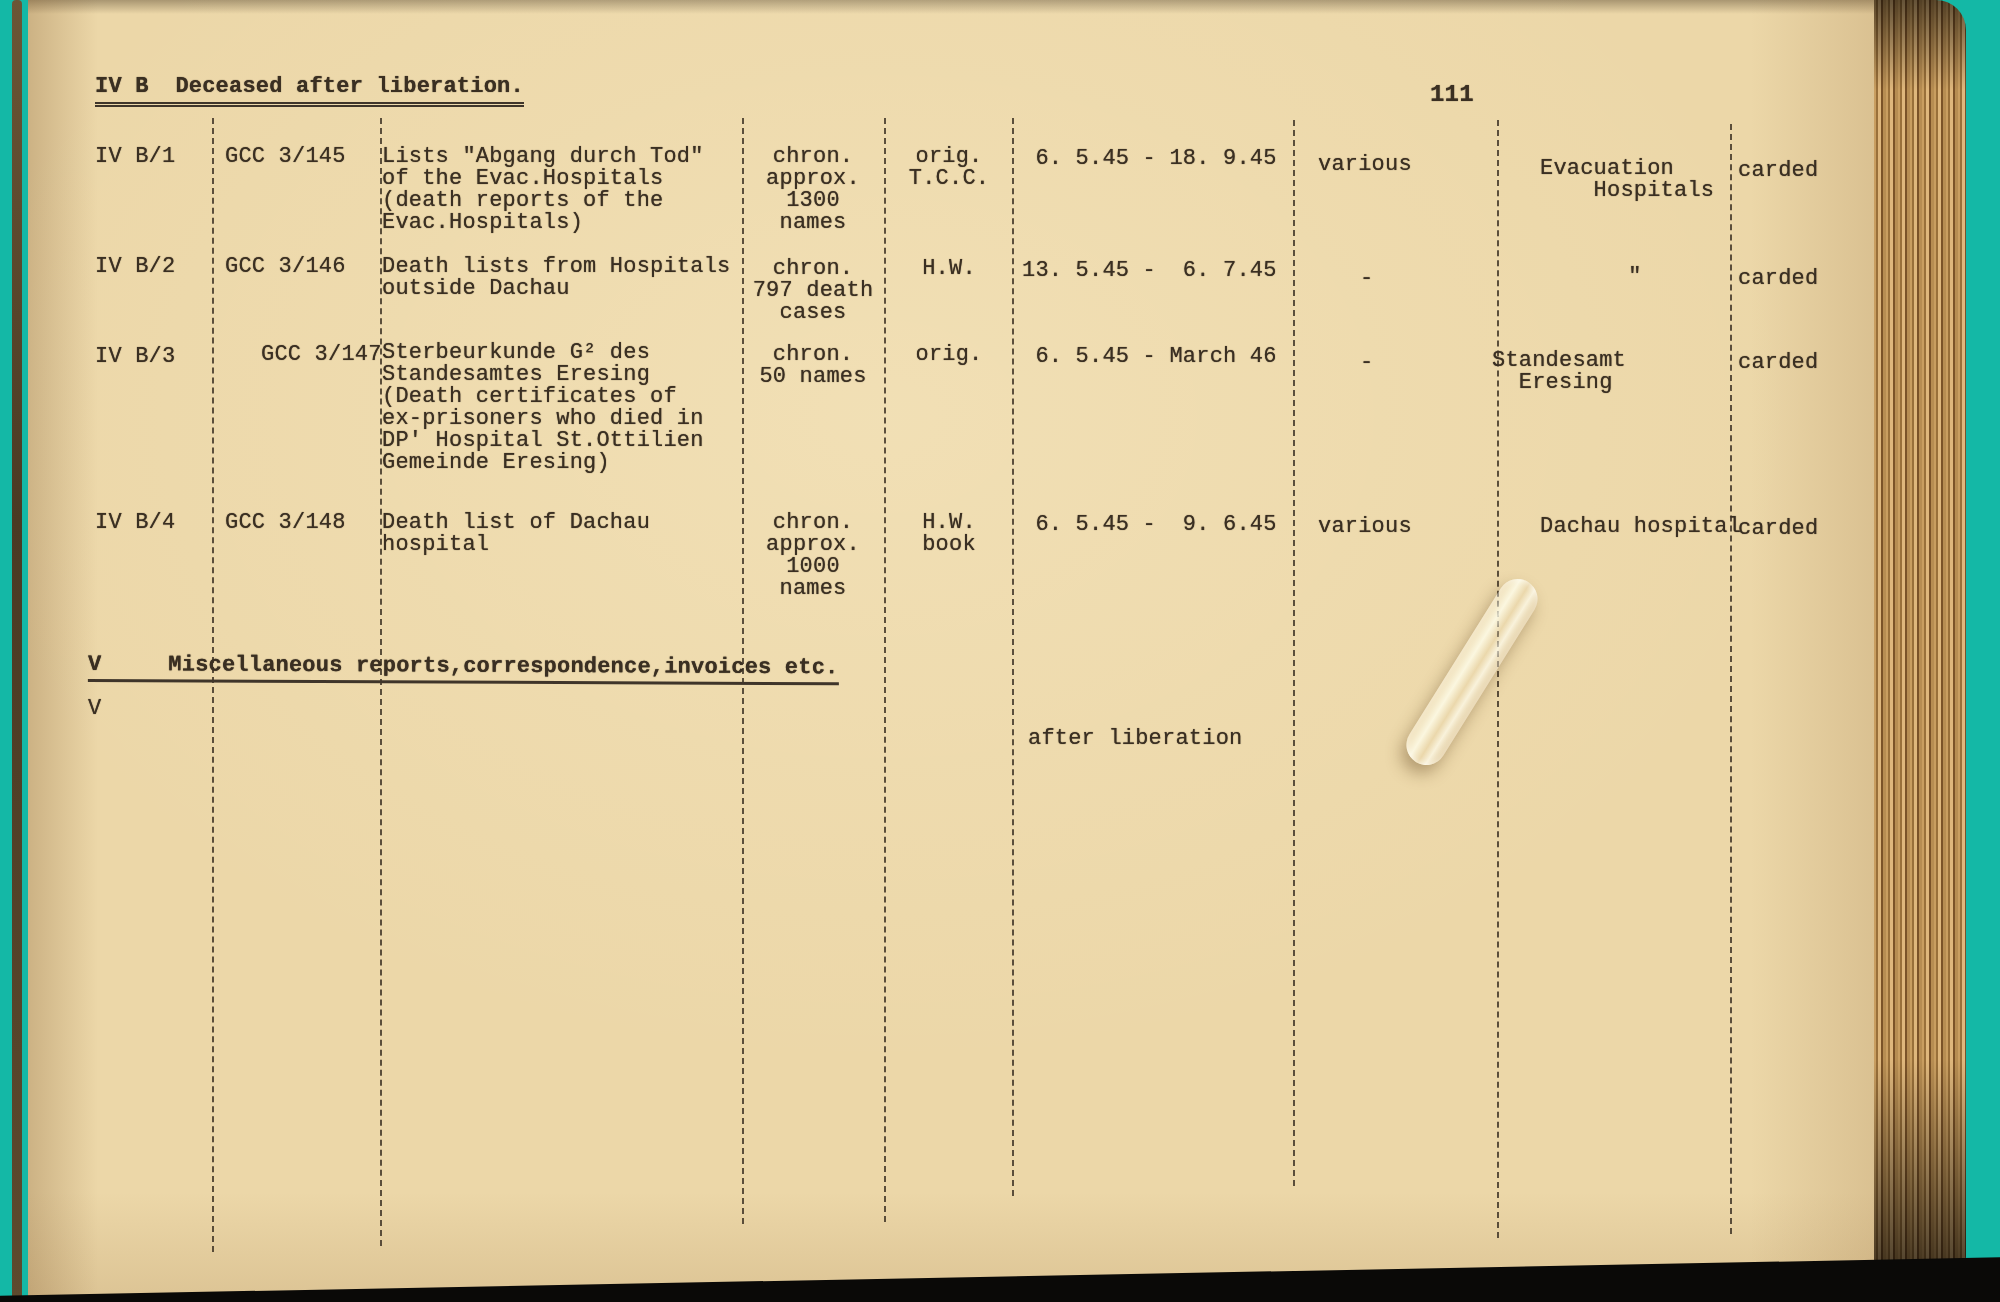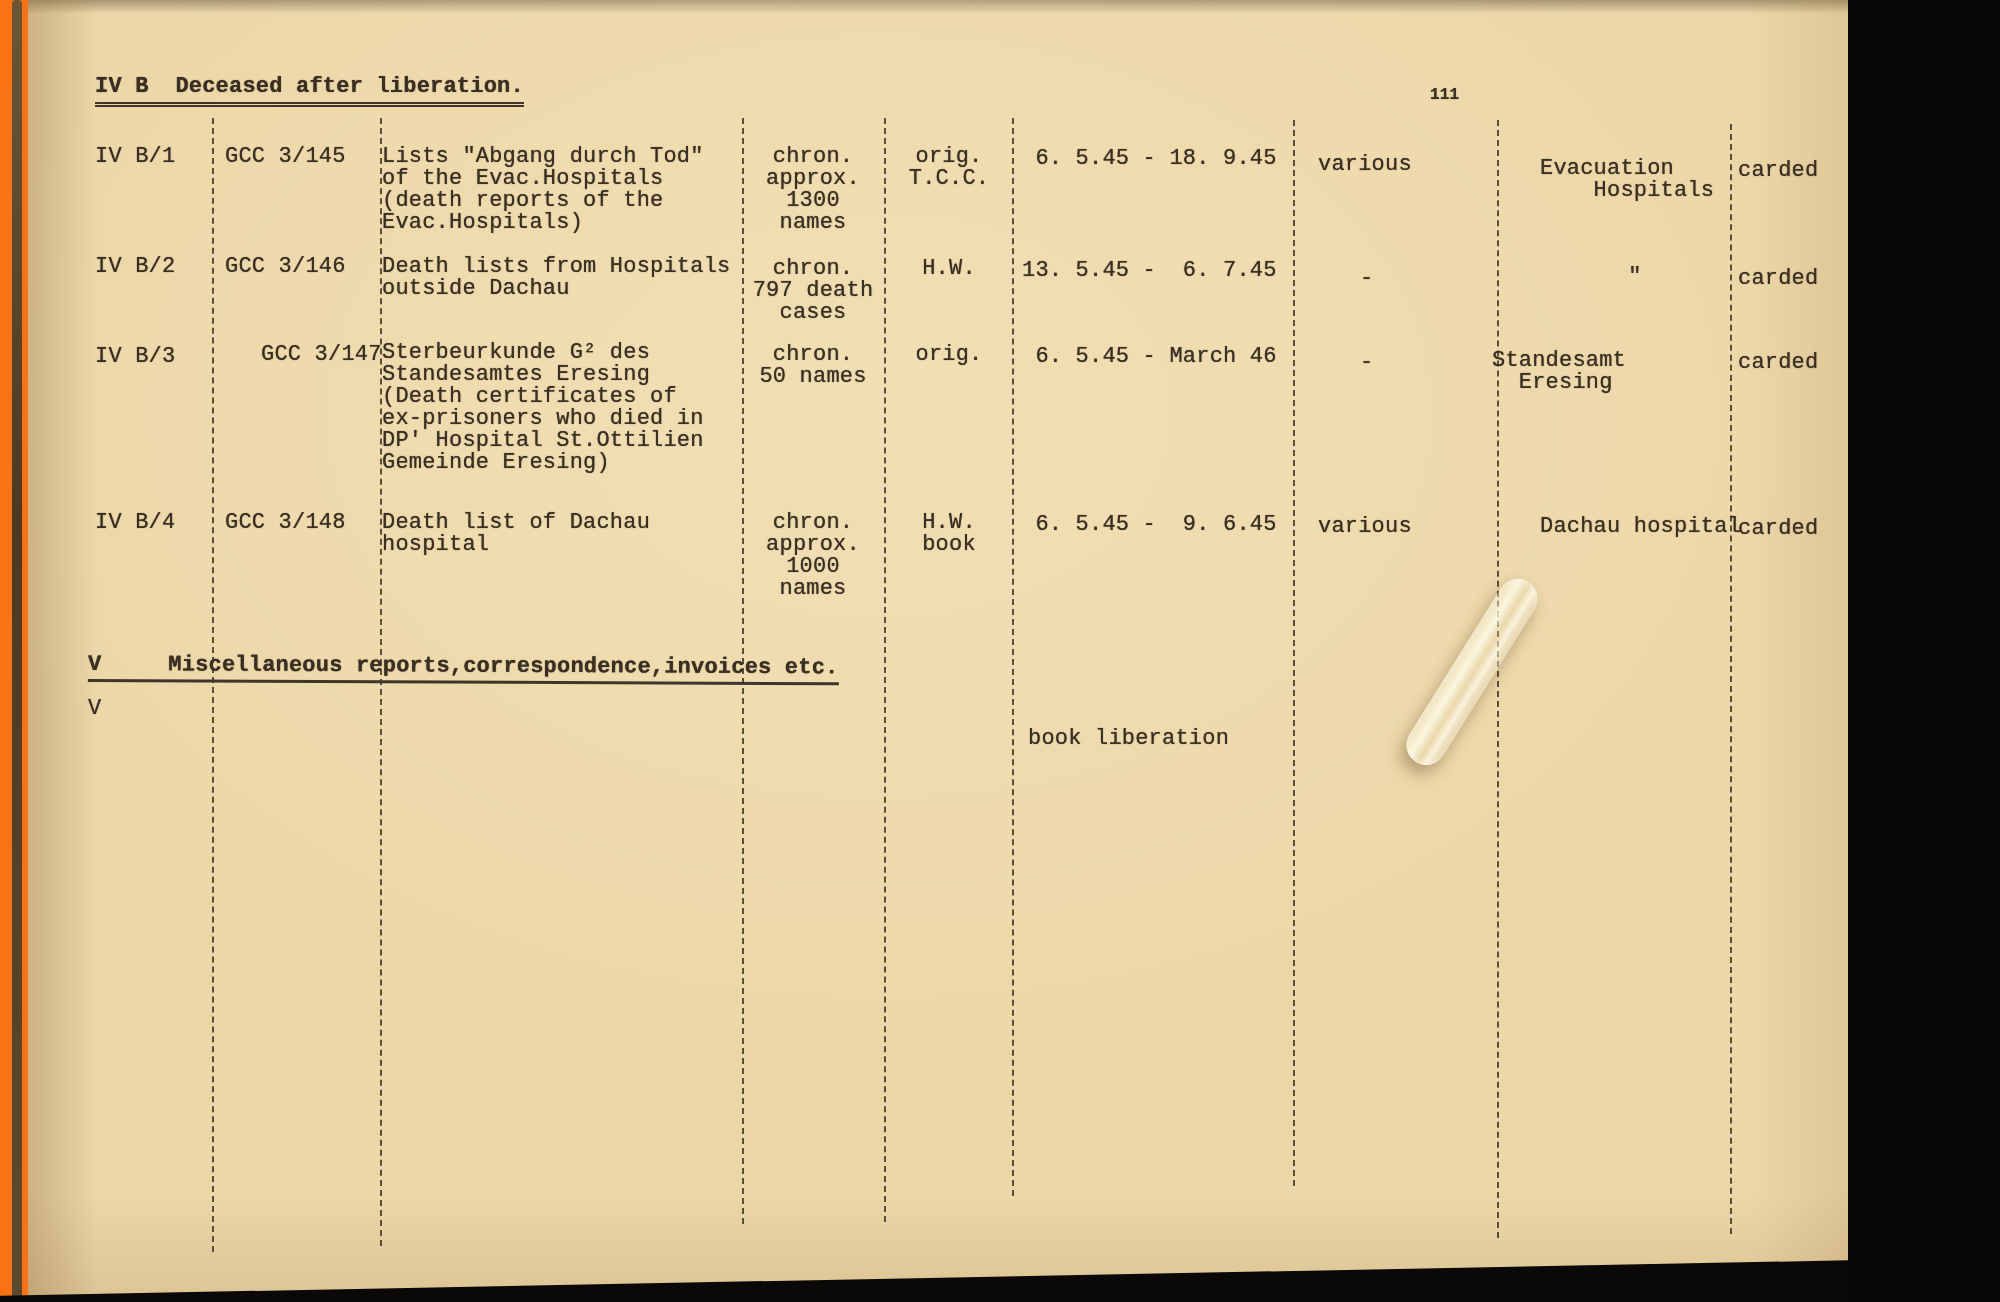--- a/index.html
+++ b/index.html
@@ -1,18 +1,18 @@
 <!DOCTYPE html>
 <html><head>
 <meta charset="utf-8">
 <style>
   html,body{margin:0;padding:0;background:#090806;}
   .stage{
-    position:relative;width:1848px;height:1302px;overflow:hidden;
-    background:#f97316;
+    position:relative;width:2000px;height:1302px;overflow:hidden;
+    background:#14b8a6;
     font-family:"Liberation Mono","DejaVu Sans Mono",monospace;
   }
   
   .left-sliver{
     position:absolute;left:12px;top:0;width:10px;height:1302px;
     background:linear-gradient(180deg,#6b5636,#4a3a24 40%,#5d4a2e);
     border-radius:4px;
   }
   
   .page{
@@ -33,21 +33,21 @@
   }
   .heading-main{
     font-weight:700;border-bottom:5px double #3f352a;padding-bottom:4px;
     text-shadow:0 0 1px rgba(45,36,24,.95);
   }
   .heading-v{
     font-weight:700;border-bottom:3px solid #3f352a;padding-bottom:3px;
     transform:rotate(.25deg);transform-origin:left top;
     text-shadow:0 0 1px rgba(45,36,24,.95);
   }
-  .pageno{font-size:16px;font-weight:700;}
+  .pageno{font-size:24px;font-weight:700;}
   .vline{
     position:absolute;width:0;border-left:2px dashed rgba(58,47,34,.82);
   }
   .c-center{text-align:center;}
   
   .fore-edge{
     position:absolute;left:1874px;top:0;width:92px;height:1302px;
     background:
       linear-gradient(180deg, rgba(0,0,0,.55), rgba(0,0,0,0) 90px, rgba(0,0,0,0) 1060px, rgba(0,0,0,.75)),
       repeating-linear-gradient(90deg,#c99e60 0 2px,#99703a 2px 4px,#dfb77c 4px 7px,#7b5328 7px 9px,#b78d52 9px 12px);
@@ -147,21 +147,21 @@
     <div class="txt c-center" style="left:862px;top:512px;width:118px;">H.W.
 book</div>
     <div class="txt" style="left:994px;top:514px;width:268px;"> 6. 5.45 -  9. 6.45</div>
     <div class="txt" style="left:1290px;top:516px;">various</div>
     <div class="txt" style="left:1512px;top:516px;width:220px;">Dachau hospital</div>
     <div class="txt" style="left:1710px;top:518px;">carded</div>
 
     <div class="txt heading-v" style="left:60px;top:654px;">V     Miscellaneous reports,correspondence,invoices etc.</div>
 
     <div class="txt" style="left:60px;top:698px;">V</div>
-    <div class="txt" style="left:1000px;top:728px;width:268px;">book liberation</div>
+    <div class="txt" style="left:1000px;top:728px;width:268px;">after liberation</div>
 
   </div>
 
   <div class="fore-edge"></div>
   <div class="rod"></div>
   <div class="bottom-wedge"></div>
 
 </div>
 
 </body></html>

